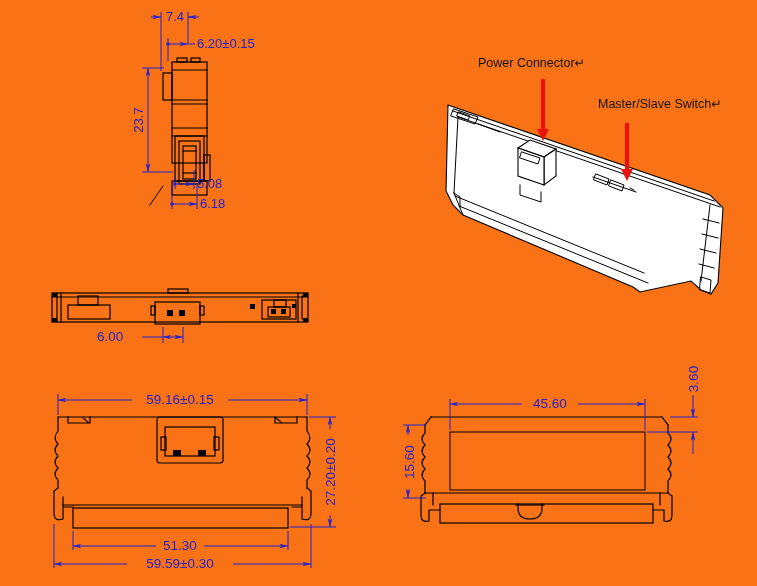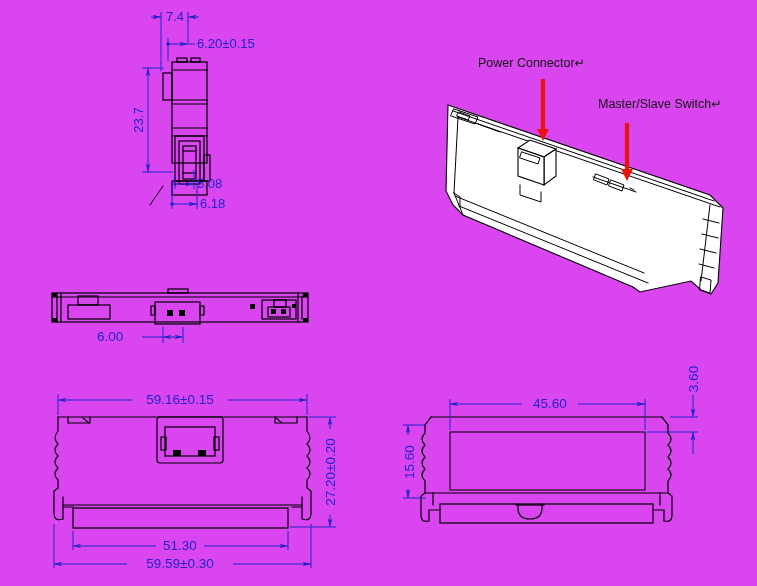--- a/index.html
+++ b/index.html
@@ -1,16 +1,16 @@
 <!DOCTYPE html>
 <html><head>
 <meta charset="utf-8">
 <style>
   html,body{margin:0;padding:0;background:#fff;}
-  .canvas{position:relative;width:757px;height:586px;background:#d946ef;overflow:hidden;
+  .canvas{position:relative;width:757px;height:586px;background:#f97316;overflow:hidden;
           font-family:"Liberation Sans","DejaVu Sans",sans-serif;}
   .view{position:absolute;}
   
   .k{stroke:#000;stroke-width:1.2;fill:none;stroke-linecap:square;}
   .k1{stroke:#000;stroke-width:1;fill:none;stroke-linecap:square;}
   .kw{stroke:#000;stroke-width:1.1;fill:#fff;}
   .kf{fill:#000;stroke:none;}
   
   .d{stroke:#2222cc;stroke-width:1;fill:none;}
   .dot{fill:#2222cc;stroke:none;}

